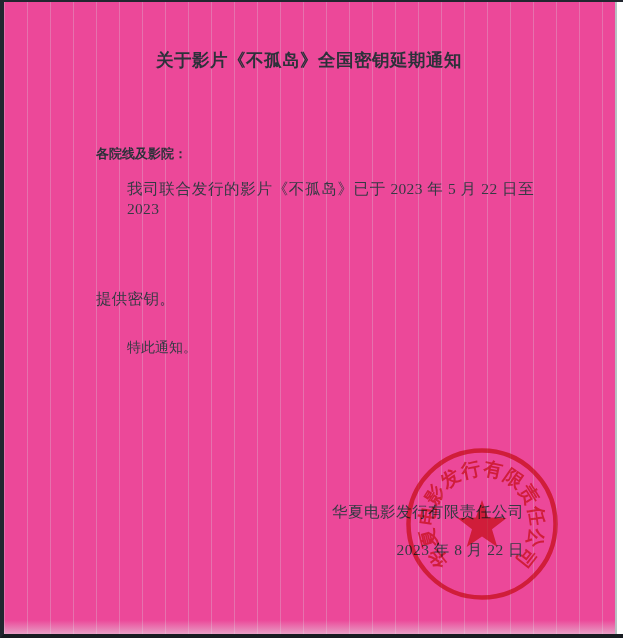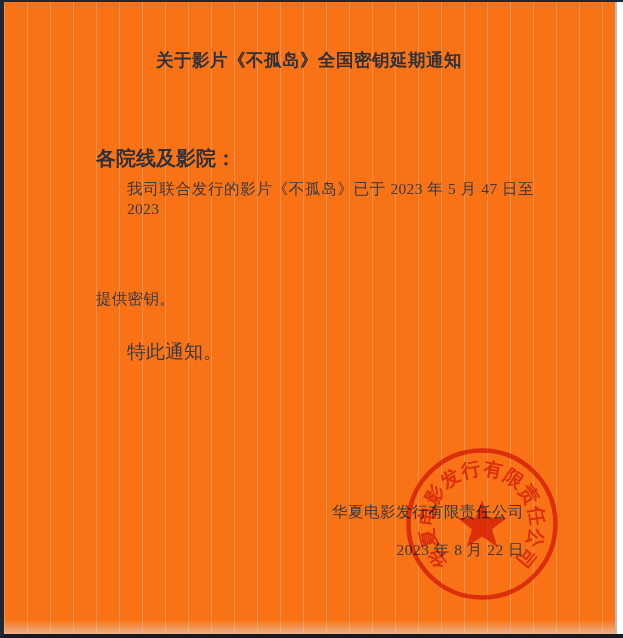--- a/index.html
+++ b/index.html
@@ -3,21 +3,21 @@
 <meta charset="utf-8">
 <style>
   * { margin: 0; padding: 0; box-sizing: border-box; }
   html, body { width: 623px; height: 638px; background: #ffffff; }
   body { font-family: "Liberation Serif", "DejaVu Serif", serif; }
 
   .scan-frame {
     position: relative;
     width: 623px;
     height: 638px;
-    background: #f97316;
+    background: #ec4899;
     border-left: 4px solid #21262f;
     border-top: 2px solid #21262f;
     border-bottom: 4px solid #171b21;
     overflow: hidden;
   }
   
   .scan-frame::before {
     content: "";
     position: absolute;
     inset: 0;
@@ -63,21 +63,21 @@
     font-size: 17.5px;
     font-weight: bold;
     letter-spacing: 0.5px;
     color: #2c313a;
   }
 
   .salutation {
     position: absolute;
     top: 143px;
     left: 92px;
-    font-size: 20px;
+    font-size: 13px;
     font-weight: bold;
     color: #2c313a;
   }
 
   .body-line {
     position: absolute;
     left: 92px;
     width: 438px;
     font-size: 15.5px;
     color: #353a44;
@@ -89,21 +89,21 @@
   .body-line.no-justify { text-align: center; text-align-last: left; }
   .line-1 { top: 177px; }
   .line-2 { top: 213px; }
   .line-3 { top: 250px; }
   .line-4 { top: 287px; }
 
   .closing-line {
     position: absolute;
     top: 337px;
     left: 123px;
-    font-size: 19px;
+    font-size: 14px;
     color: #353a44;
   }
 
   .signature-block {
     position: absolute;
     left: 0;
     right: 99px;
     top: 500px;
     text-align: right;
     font-size: 15.5px;
@@ -132,21 +132,21 @@
 </head>
 <body>
 
 <div class="scan-frame">
   <div class="sheet">
 
     <h1 class="notice-title">关于影片《不孤岛》全国密钥延期通知</h1>
 
     <div class="salutation">各院线及影院：</div>
 
-    <div class="body-line indent line-1">我司联合发行的影片《不孤岛》已于 2023 年 5 月 47 日至 2023</div>
+    <div class="body-line indent line-1">我司联合发行的影片《不孤岛》已于 2023 年 5 月 22 日至 2023</div>
     <div class="body-line no-justify line-4">提供密钥。</div>
 
     <div class="closing-line">特此通知。</div>
 
     <div class="signature-block">
       <div class="company-name">华夏电影发行有限责任公司</div>
       <div class="notice-date">2023 年 8 月 22 日</div>
     </div>
 
     <div class="company-seal">

